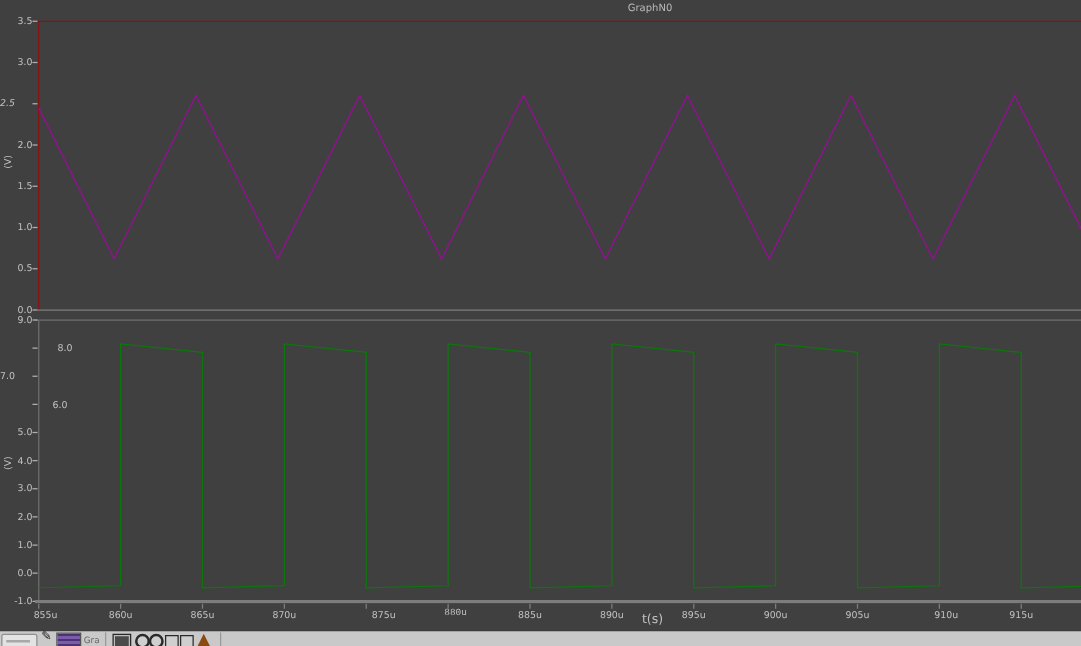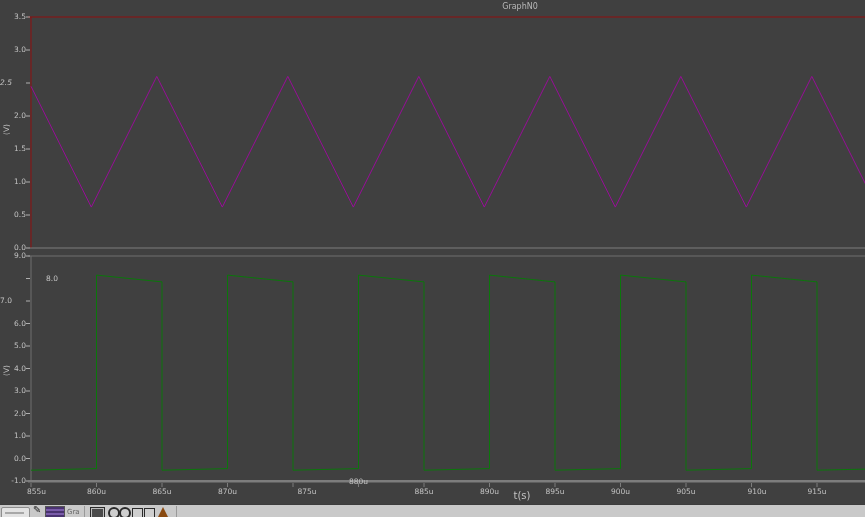--- a/index.html
+++ b/index.html
@@ -92,34 +92,34 @@
       <div class="tick" style="left: 0px; top: 45px; width: 26px; text-align: right;">3.0</div>
       <div class="tick" style="left: 0px; top: 78px; width: 26px; text-align: left; font-style: italic;">2.5</div>
       <div class="tick" style="left: 0px; top: 111px; width: 26px; text-align: right;">2.0</div>
       <div class="tick" style="left: 0px; top: 144px; width: 26px; text-align: right;">1.5</div>
       <div class="tick" style="left: 0px; top: 177px; width: 26px; text-align: right;">1.0</div>
       <div class="tick" style="left: 0px; top: 210px; width: 26px; text-align: right;">0.5</div>
       <div class="tick" style="left: 0px; top: 243px; width: 26px; text-align: right;">0.0</div>
       <div class="tick" style="left: 0px; top: 251px; width: 26px; text-align: right;">9.0</div>
       <div class="tick" style="left: 0px; top: 273.5px; width: 26px; text-align: right; padding-left: 32px;">8.0</div>
       <div class="tick" style="left: 0px; top: 296px; width: 26px; text-align: left;">7.0</div>
-      <div class="tick" style="left: 0px; top: 318.5px; width: 26px; text-align: right;">6.0</div>
+      <div class="tick" style="left: 0px; top: 318.5px; width: 26px; text-align: right; padding-left: 28px;">6.0</div>
       <div class="tick" style="left: 0px; top: 341px; width: 26px; text-align: right;">5.0</div>
       <div class="tick" style="left: 0px; top: 363.5px; width: 26px; text-align: right;">4.0</div>
       <div class="tick" style="left: 0px; top: 386px; width: 26px; text-align: right;">3.0</div>
       <div class="tick" style="left: 0px; top: 408.5px; width: 26px; text-align: right;">2.0</div>
       <div class="tick" style="left: 0px; top: 431px; width: 26px; text-align: right;">1.0</div>
       <div class="tick" style="left: 0px; top: 453.5px; width: 26px; text-align: right;">0.0</div>
       <div class="tick" style="left: 0px; top: 476px; width: 26px; text-align: right;">-1.0</div>
       <div class="tick" style="left: 16px; top: 487px; width: 30px; text-align: right;">855u</div>
       <div class="tick" style="left: 81.5px; top: 487px; width: 30px; text-align: center;">860u</div>
       <div class="tick" style="left: 147px; top: 487px; width: 30px; text-align: center;">865u</div>
       <div class="tick" style="left: 212.5px; top: 487px; width: 30px; text-align: center;">870u</div>
       <div class="tick" style="left: 292px; top: 487px; width: 30px; text-align: center;">875u</div>
-      <div class="tick" style="left: 343.5px; top: 477px; width: 30px; text-align: center;">880u</div>
+      <div class="tick" style="left: 343.5px; top: 487px; width: 30px; text-align: right; font-family: Liberation Mono, monospace;">880u</div>
       <div class="tick" style="left: 409px; top: 487px; width: 30px; text-align: center;">885u</div>
       <div class="tick" style="left: 474.5px; top: 487px; width: 30px; text-align: center;">890u</div>
       <div class="tick" style="left: 540px; top: 487px; width: 30px; text-align: center;">895u</div>
       <div class="tick" style="left: 605.5px; top: 487px; width: 30px; text-align: center;">900u</div>
       <div class="tick" style="left: 671px; top: 487px; width: 30px; text-align: center;">905u</div>
       <div class="tick" style="left: 736.5px; top: 487px; width: 30px; text-align: right;">910u</div>
       <div class="tick" style="left: 802px; top: 487px; width: 30px; text-align: center;">915u</div>
     </div>
 
   <div class="ylabel" id="ylabel-top">(V)</div>

